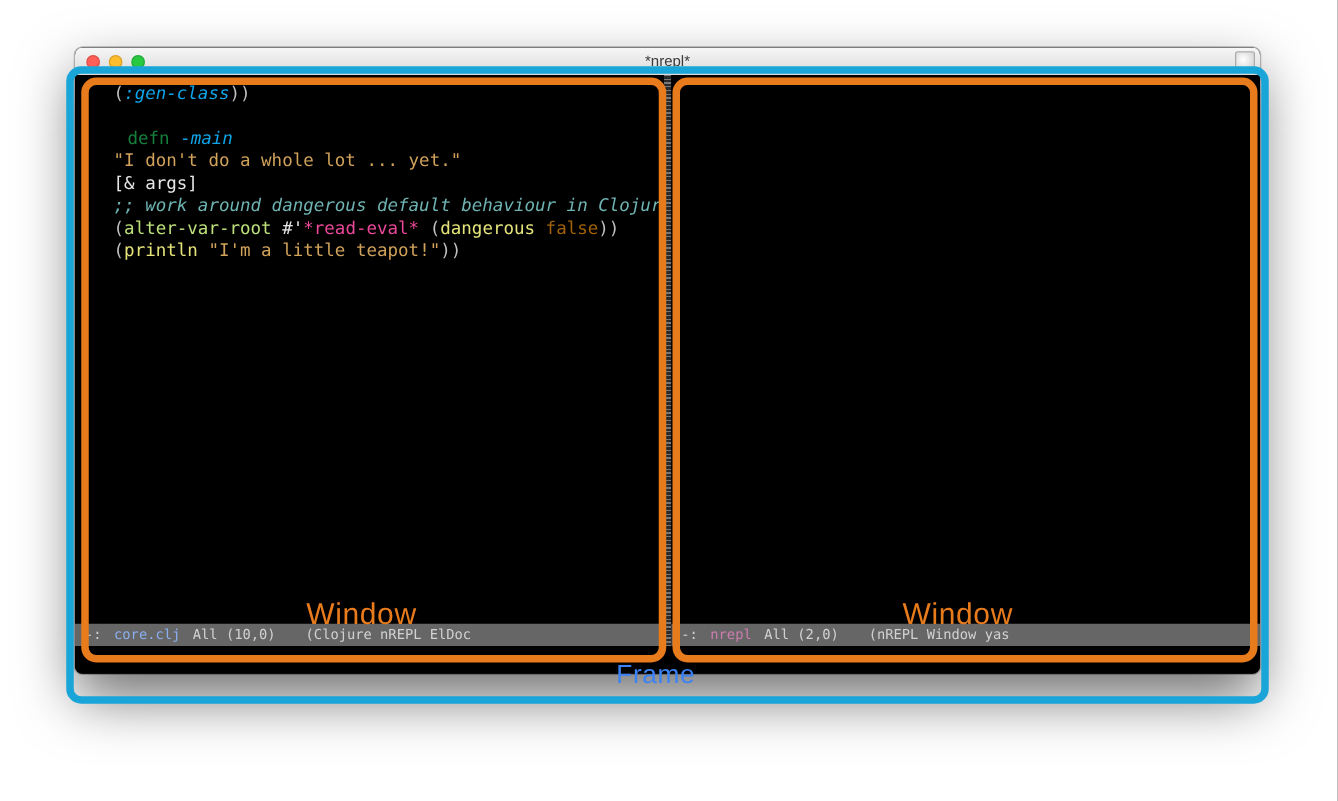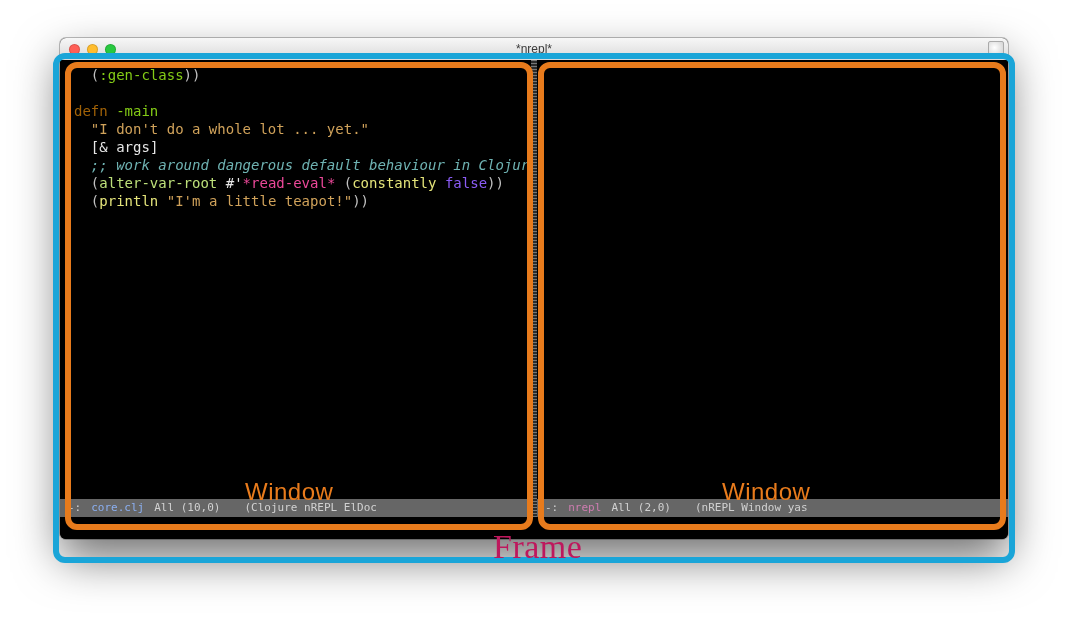--- a/index.html
+++ b/index.html
@@ -87,28 +87,28 @@
       #2a2a2a 1px, #2a2a2a 3px
     );
   }
   .code {
     padding: 6px 10px 6px 14px;
     font-size: 14px;
     line-height: 18px;
     white-space: pre;
     color: #e6e6e6;
   }
-  .code .kw     { color: #a16207; }      
+  .code .kw     { color: #15803d; margin-left: 28px; }      
   .code .str    { color: #d0a25a; }      
-  .code .fn     { color: #84cc16; }      
+  .code .fn     { color: #0ea5e9; font-style: italic; }      
   .code .fn2    { color: #bde07a; text-align: right; }      
   .code .yellow { color: #e4e47a; }      
   .code .comment{ color: #6fb3b3; font-style: italic; }
   .code .sym    { color: #ec4899; }
-  .code .const  { color: #8b5cf6; }      
+  .code .const  { color: #a16207; }      
   .code .white  { color: #e6e6e6; }
   .code .punc   { color: #c0c0c0; }
   .code .prompt { color: #d070d0; }
   .cursor-block {
     display: inline-block;
     width: 8px; height: 14px;
     background: #e67e22;
     vertical-align: text-bottom;
   }
 
@@ -149,21 +149,21 @@
     border: 6px solid #1aa5d8;
   }
   .annot-label {
     position: absolute;
     font-family: "Helvetica Neue", Arial, sans-serif;
     font-weight: 500;
     letter-spacing: .5px;
     pointer-events: none;
   }
   .lbl-window { color: #e87b1c; font-size: 24px; }
-  .lbl-frame  { color: #be185d; font-size: 34px; font-family: Liberation Serif, serif; }
+  .lbl-frame  { color: #3b82f6; font-size: 21px; }
 </style>
 </head>
 <body>
 
 <div class="stage">
 
   <div class="macwin">
 
     <div class="titlebar">
       <div class="traffic">
@@ -177,21 +177,21 @@
 
     <div class="panes">
 
       <div class="pane">
         <div class="code" id="left-code"><span class="punc">  </span><span class="punc">(</span><span class="fn">:gen-class</span><span class="punc">))</span>
 <span class="white"></span>
 <span class="kw">defn</span><span class="white"> </span><span class="fn">-main</span>
 <span class="white">  </span><span class="str">"I don't do a whole lot ... yet."</span>
 <span class="white">  [</span><span class="white">&amp;</span><span class="white"> args]</span>
 <span class="comment">  ;; work around dangerous default behaviour in Clojure</span>
-<span class="punc">  (</span><span class="fn2">alter-var-root</span><span class="white"> #'</span><span class="sym">*read-eval*</span><span class="punc"> (</span><span class="yellow">constantly</span><span class="white"> </span><span class="const">false</span><span class="punc">))</span>
+<span class="punc">  (</span><span class="fn2">alter-var-root</span><span class="white"> #'</span><span class="sym">*read-eval*</span><span class="punc"> (</span><span class="yellow">dangerous</span><span class="white"> </span><span class="const">false</span><span class="punc">))</span>
 <span class="punc">  (</span><span class="yellow">println</span><span class="white"> </span><span class="str">"I'm a little teapot!"</span><span class="punc">))</span></div>
         <div class="modeline">
           <span>-:</span>
           <span class="buf">core.clj</span>
           <span>All (10,0)</span>
           <span style="width:24px;"></span>
           <span>(Clojure nREPL ElDoc</span>
         </div>
       </div>
 

